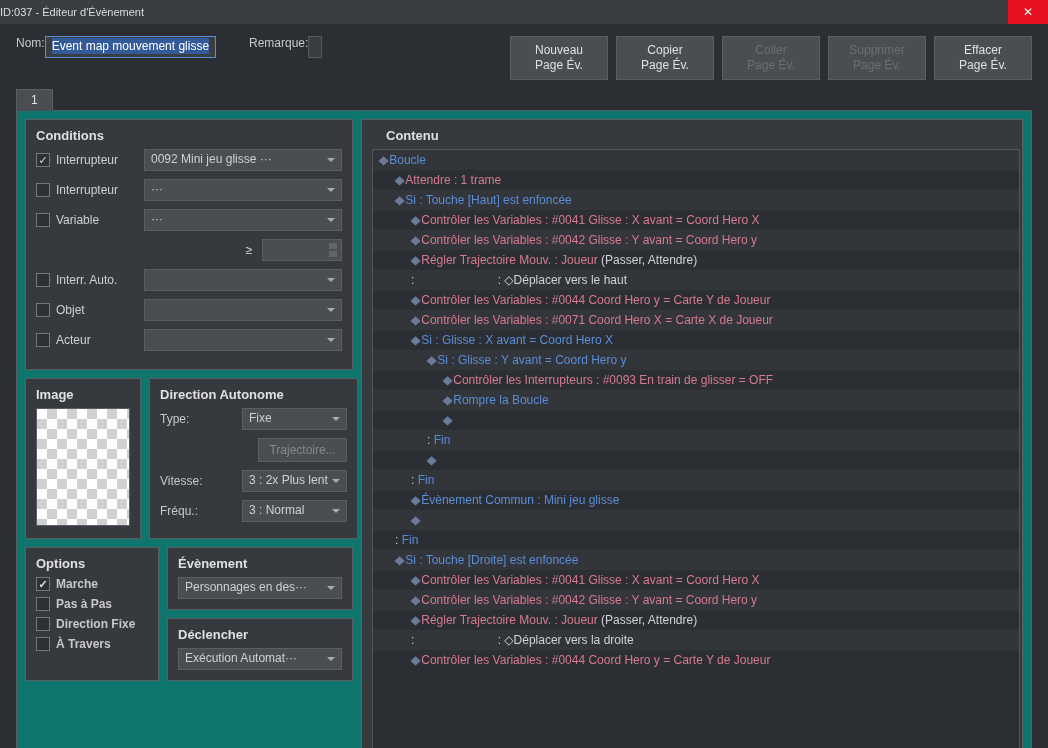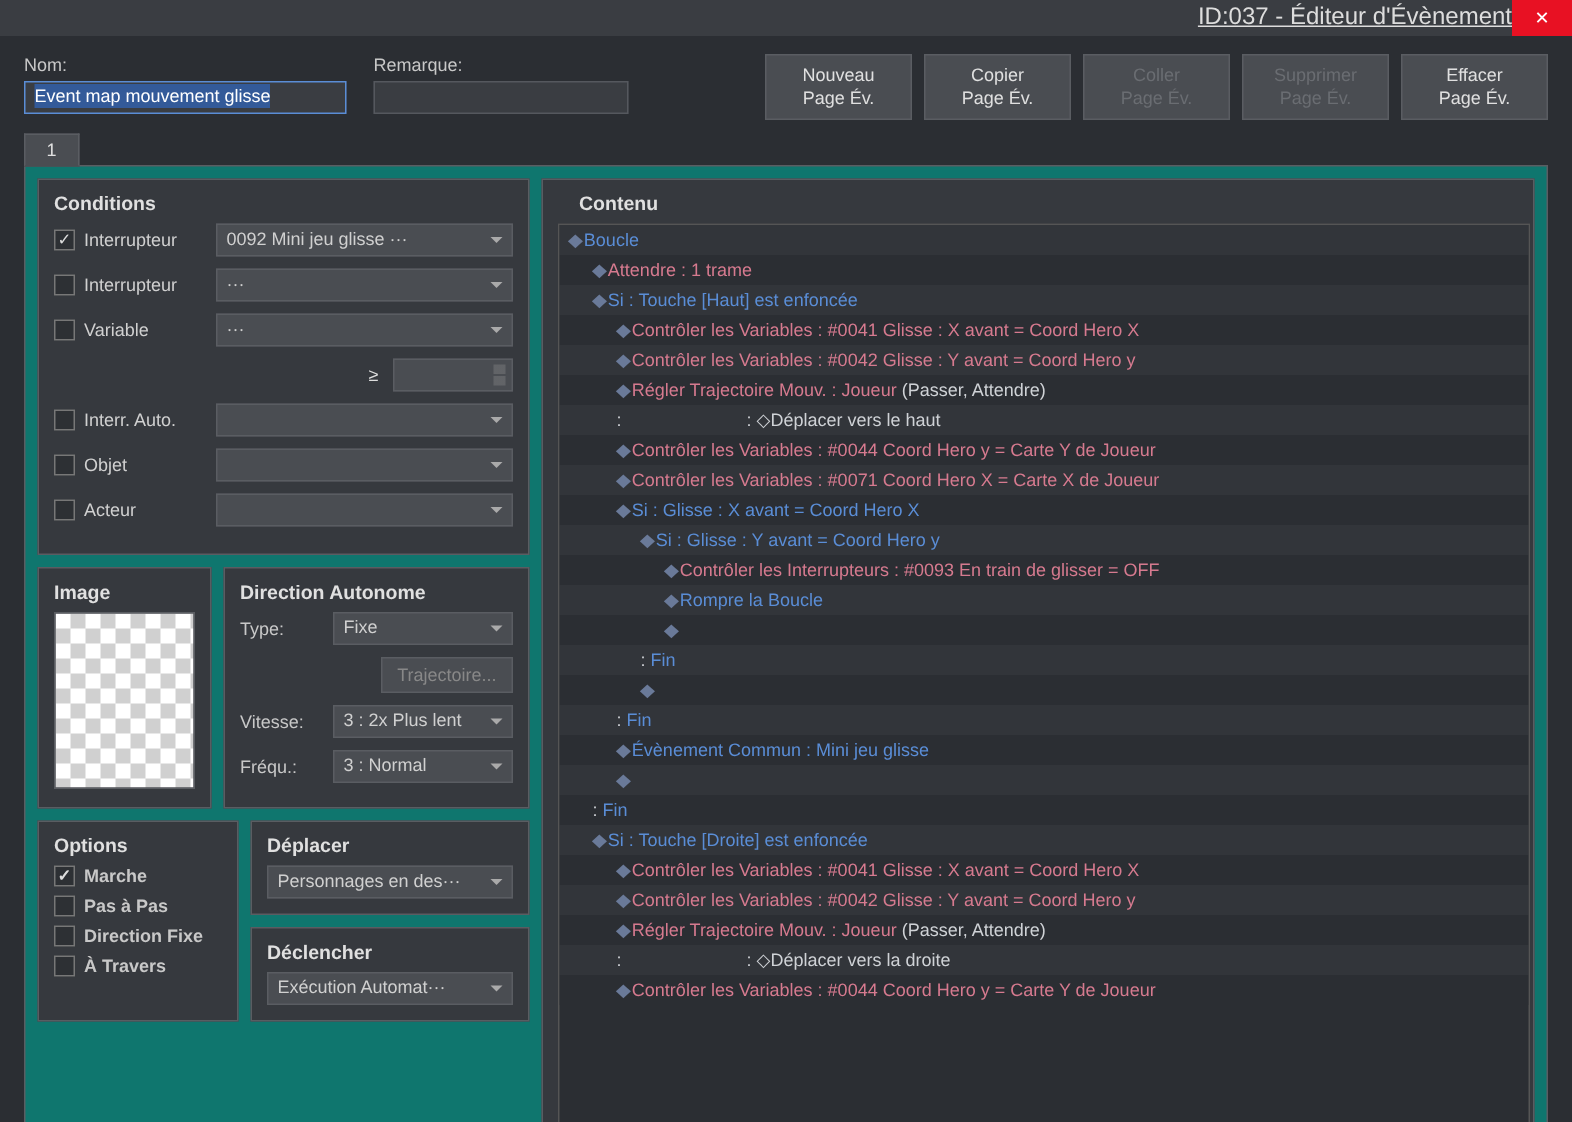--- a/index.html
+++ b/index.html
@@ -1,23 +1,23 @@
 <!DOCTYPE html>
 <html><head>
 <meta charset="utf-8">
 <style>
 * { box-sizing: border-box; margin: 0; padding: 0; font-family: "Segoe UI", Tahoma, sans-serif; font-size: 12px; }
 html, body { width: 1048px; height: 748px; background: #2b2e33; color: #c8c8c8; overflow: hidden; }
 
 .titlebar { height: 24px; background: #3a3d42; display: flex; align-items: center; position: relative; }
-.titlebar .title { flex: 1; text-align: right; color: #ddd; font-size: 16px; text-decoration: underline; }
+.titlebar .title { flex: 1; text-align: left; color: #ddd; font-size: 11px; }
 .titlebar .close { width: 40px; height: 24px; background: #e81123; color: #fff; display: flex; align-items: center; justify-content: center; font-size: 14px; cursor: pointer; }
 
 .header { padding: 12px 16px 4px 16px; display: flex; gap: 18px; align-items: flex-start; }
-.field-col { display: flex; flex-direction: column; }
+.field-col { display: flex; }
 .field-col label { color: #c8c8c8; margin-bottom: 4px; }
 .field-col.name { width: 215px; }
 .field-col.note { width: 170px; }
 .text-input { height: 22px; background: #3a3d42; border: 1px solid #55585e; color: #e0e0e0; padding: 2px 6px; }
 .text-input.selected { border: 1px solid #5a8dd6; }
 .text-input.selected span { background: #335a99; color: #fff; padding: 1px 0; }
 
 .btn-row { display: flex; gap: 8px; }
 .big-btn { width: 98px; height: 44px; background: #4a4d52; border: 1px solid #5a5d62; color: #e0e0e0; display: flex; flex-direction: column; align-items: center; justify-content: center; line-height: 1.25; cursor: pointer; }
 .big-btn.disabled { color: #6a6d72; }
@@ -42,21 +42,21 @@
 .dropdown.empty { color: #888; }
 .geq-row { display: flex; align-items: center; gap: 6px; margin: 0 0 8px 0; justify-content: flex-end; }
 .geq-row .sym { width: 14px; text-align: center; color: #ddd; }
 .spin { width: 80px; height: 22px; background: #4a4d52; border: 1px solid #5a5d62; position: relative; }
 .spin::after { content: ""; position: absolute; right: 4px; top: 3px; width: 8px; height: 14px; background: linear-gradient(#999 0 45%, transparent 45% 55%, #999 55% 100%); opacity: .3; }
 
 .lower-row { display: flex; gap: 8px; }
 .image-group { width: 116px; }
 .image-box { width: 94px; height: 118px; background: repeating-conic-gradient(#d0d0d0 0 25%, #fff 0 50%) 0 0/20px 20px; border: 1px solid #5a5d62; margin: 2px auto; cursor: pointer; }
 .mov-group { flex: 1; }
-.mov-row { display: flex; align-items: center; gap: 4px; margin-bottom: 8px; }
+.mov-row { display: flex; align-items: center; gap: 24px; margin-bottom: 8px; }
 .mov-row .ml { width: 58px; }
 .btn-traj { height: 24px; background: #4a4d52; border: 1px solid #5a5d62; color: #888; padding: 2px 10px; cursor: pointer; margin-left: auto; }
 
 .opts-row { display: flex; gap: 8px; }
 .options-group { width: 134px; }
 .options-group .cond-row { margin-bottom: 6px; font-weight: bold; }
 .right-stack { flex: 1; display: flex; flex-direction: column; gap: 8px; }
 
 .content-group { flex: 1; display: flex; flex-direction: column; }
 .code-area { flex: 1; background: #2b2e33; overflow-y: scroll; font-family: "DejaVu Sans Mono","Consolas",monospace; font-size: 13px; line-height: 20px; position: relative; border: 1px solid #555; }
@@ -211,21 +211,21 @@
               <span>Direction Fixe</span>
             </div>
             <div class="cond-row">
               <span class="cb"></span>
               <span>À Travers</span>
             </div>
           </div>
       </div>
       <div class="right-stack">
         <div class="group">
-          <h3>Déplacer</h3>
+          <h3>Évènement</h3>
           <div class="dropdown">Personnages en des···</div>
         </div>
         <div class="group">
           <h3>Déclencher</h3>
           <div class="dropdown">Exécution Automat···</div>
         </div>
       </div>
     </div>
 
   </div>

